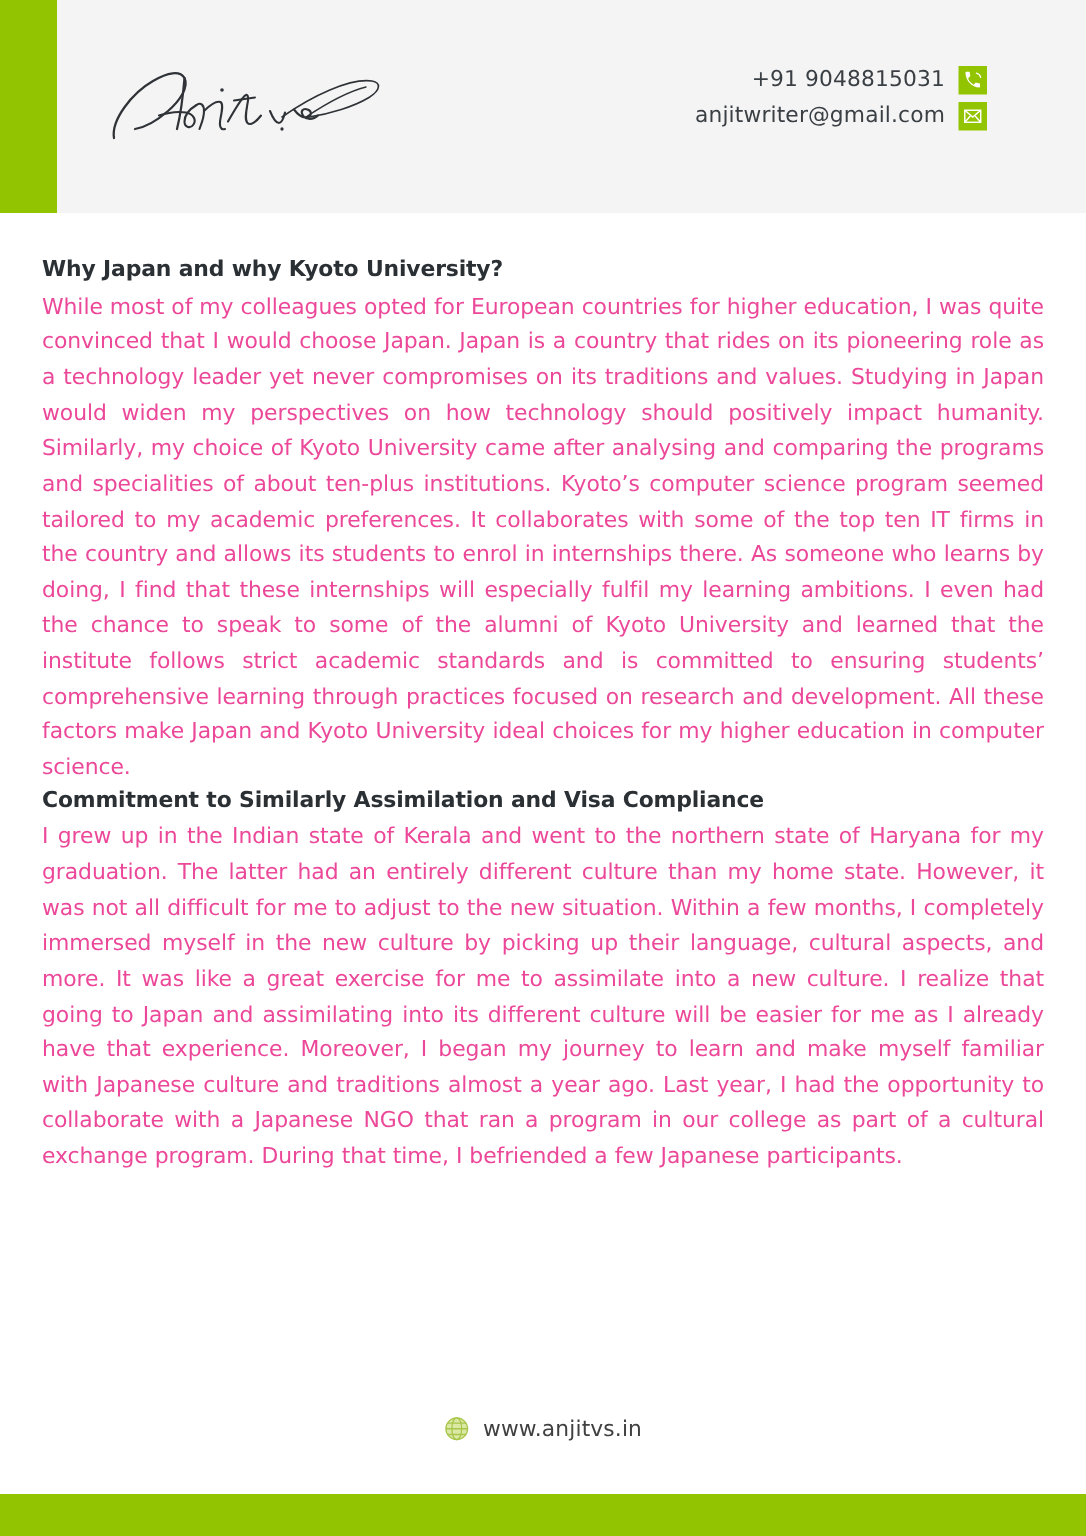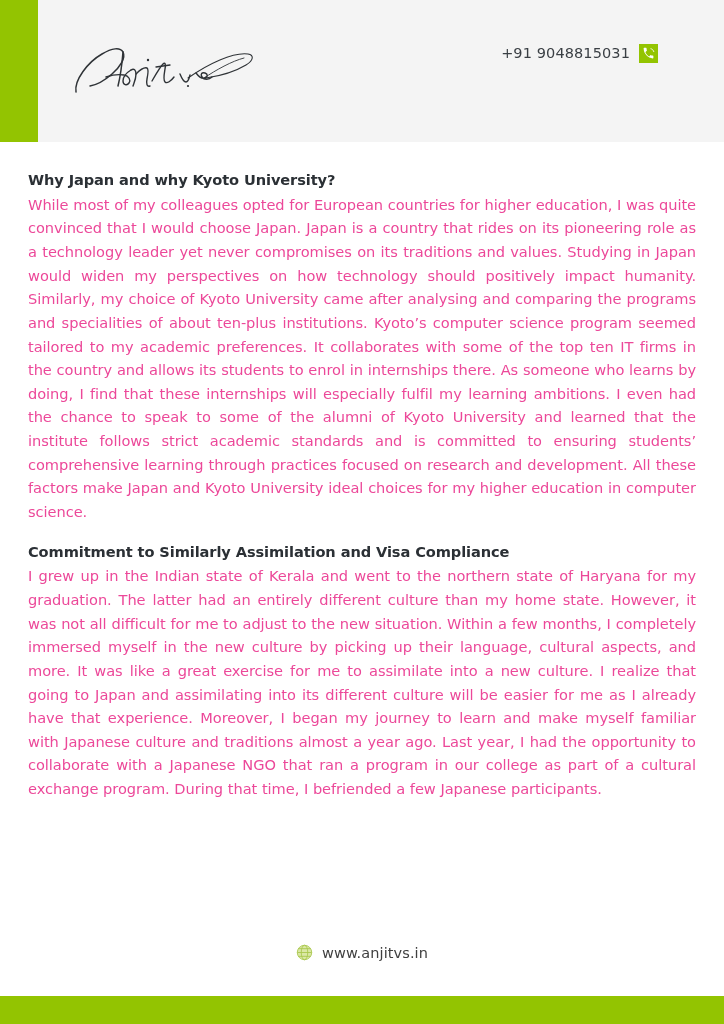--- a/index.html
+++ b/index.html
@@ -77,21 +77,21 @@
   .page-body {
     position: absolute;
     left: 0;
     top: 142px;
     width: 724px;
     background: #ffffff;
   }
   .content {
     padding: 28px 28px 0 28px;
   }
-  .section { margin-bottom: 18px; }
+  .section { }
   .section:last-child { margin-bottom: 0; }
 
   .section-heading {
     font-family: "DejaVu Sans", sans-serif;
     font-size: 14.6px;
     font-weight: bold;
     color: #2b3035;
     margin: 0 0 3px 0;
     letter-spacing: -0.1px;
     line-height: 1.35;
@@ -167,20 +167,30 @@
     <div class="contact-row">
       <span class="contact-text">+91 9048815031</span>
       <span class="contact-icon">
         <svg width="13" height="13" viewBox="0 0 24 24" fill="#ffffff">
           <path d="M6.6 10.8c1.4 2.8 3.8 5.2 6.6 6.6l2.2-2.2c.3-.3.7-.4 1-.2 1.1.4 2.3.6 3.6.6.6 0 1 .4 1 1V20c0 .6-.4 1-1 1C11.3 21 3 12.7 3 2.5c0-.6.4-1 1-1h3.4c.6 0 1 .4 1 1 0 1.2.2 2.4.6 3.6.1.3 0 .7-.2 1l-2.2 2.2z"></path>
           <path d="M16.5 3.2c2.6.6 4.7 2.7 5.3 5.3" stroke="#ffffff" stroke-width="1.6" fill="none" stroke-linecap="round"></path>
         </svg>
       </span>
     </div>
 
+    <div class="contact-row">
+      <span class="contact-text">anjitwriter@gmail.com</span>
+      <span class="contact-icon">
+        <svg width="13" height="13" viewBox="0 0 24 24" fill="none" stroke="#ffffff" stroke-width="1.8">
+          <rect x="2.2" y="4.6" width="19.6" height="14.8"></rect>
+          <path d="M2.2 4.6 L12 13 L21.8 4.6"></path>
+          <path d="M2.2 19.4 L9 11.6 M21.8 19.4 L15 11.6"></path>
+        </svg>
+      </span>
+    </div>
 
   </div>
 </div>
 
 <div class="page-body">
   <div class="content">
 
     <div class="section">
       <h2 class="section-heading">Why Japan and why Kyoto University?</h2>
       <p class="section-paragraph">While most of my colleagues opted for European countries for higher education, I was quite convinced that I would choose Japan. Japan is a country that rides on its pioneering role as a technology leader yet never compromises on its traditions and values. Studying in Japan would widen my perspectives on how technology should positively impact humanity. Similarly, my choice of Kyoto University came after analysing and comparing the programs and specialities of about ten-plus institutions. Kyoto’s computer science program seemed tailored to my academic preferences. It collaborates with some of the top ten IT firms in the country and allows its students to enrol in internships there. As someone who learns by doing, I find that these internships will especially fulfil my learning ambitions. I even had the chance to speak to some of the alumni of Kyoto University and learned that the institute follows strict academic standards and is committed to ensuring students’ comprehensive learning through practices focused on research and development. All these factors make Japan and Kyoto University ideal choices for my higher education in computer science.</p>

